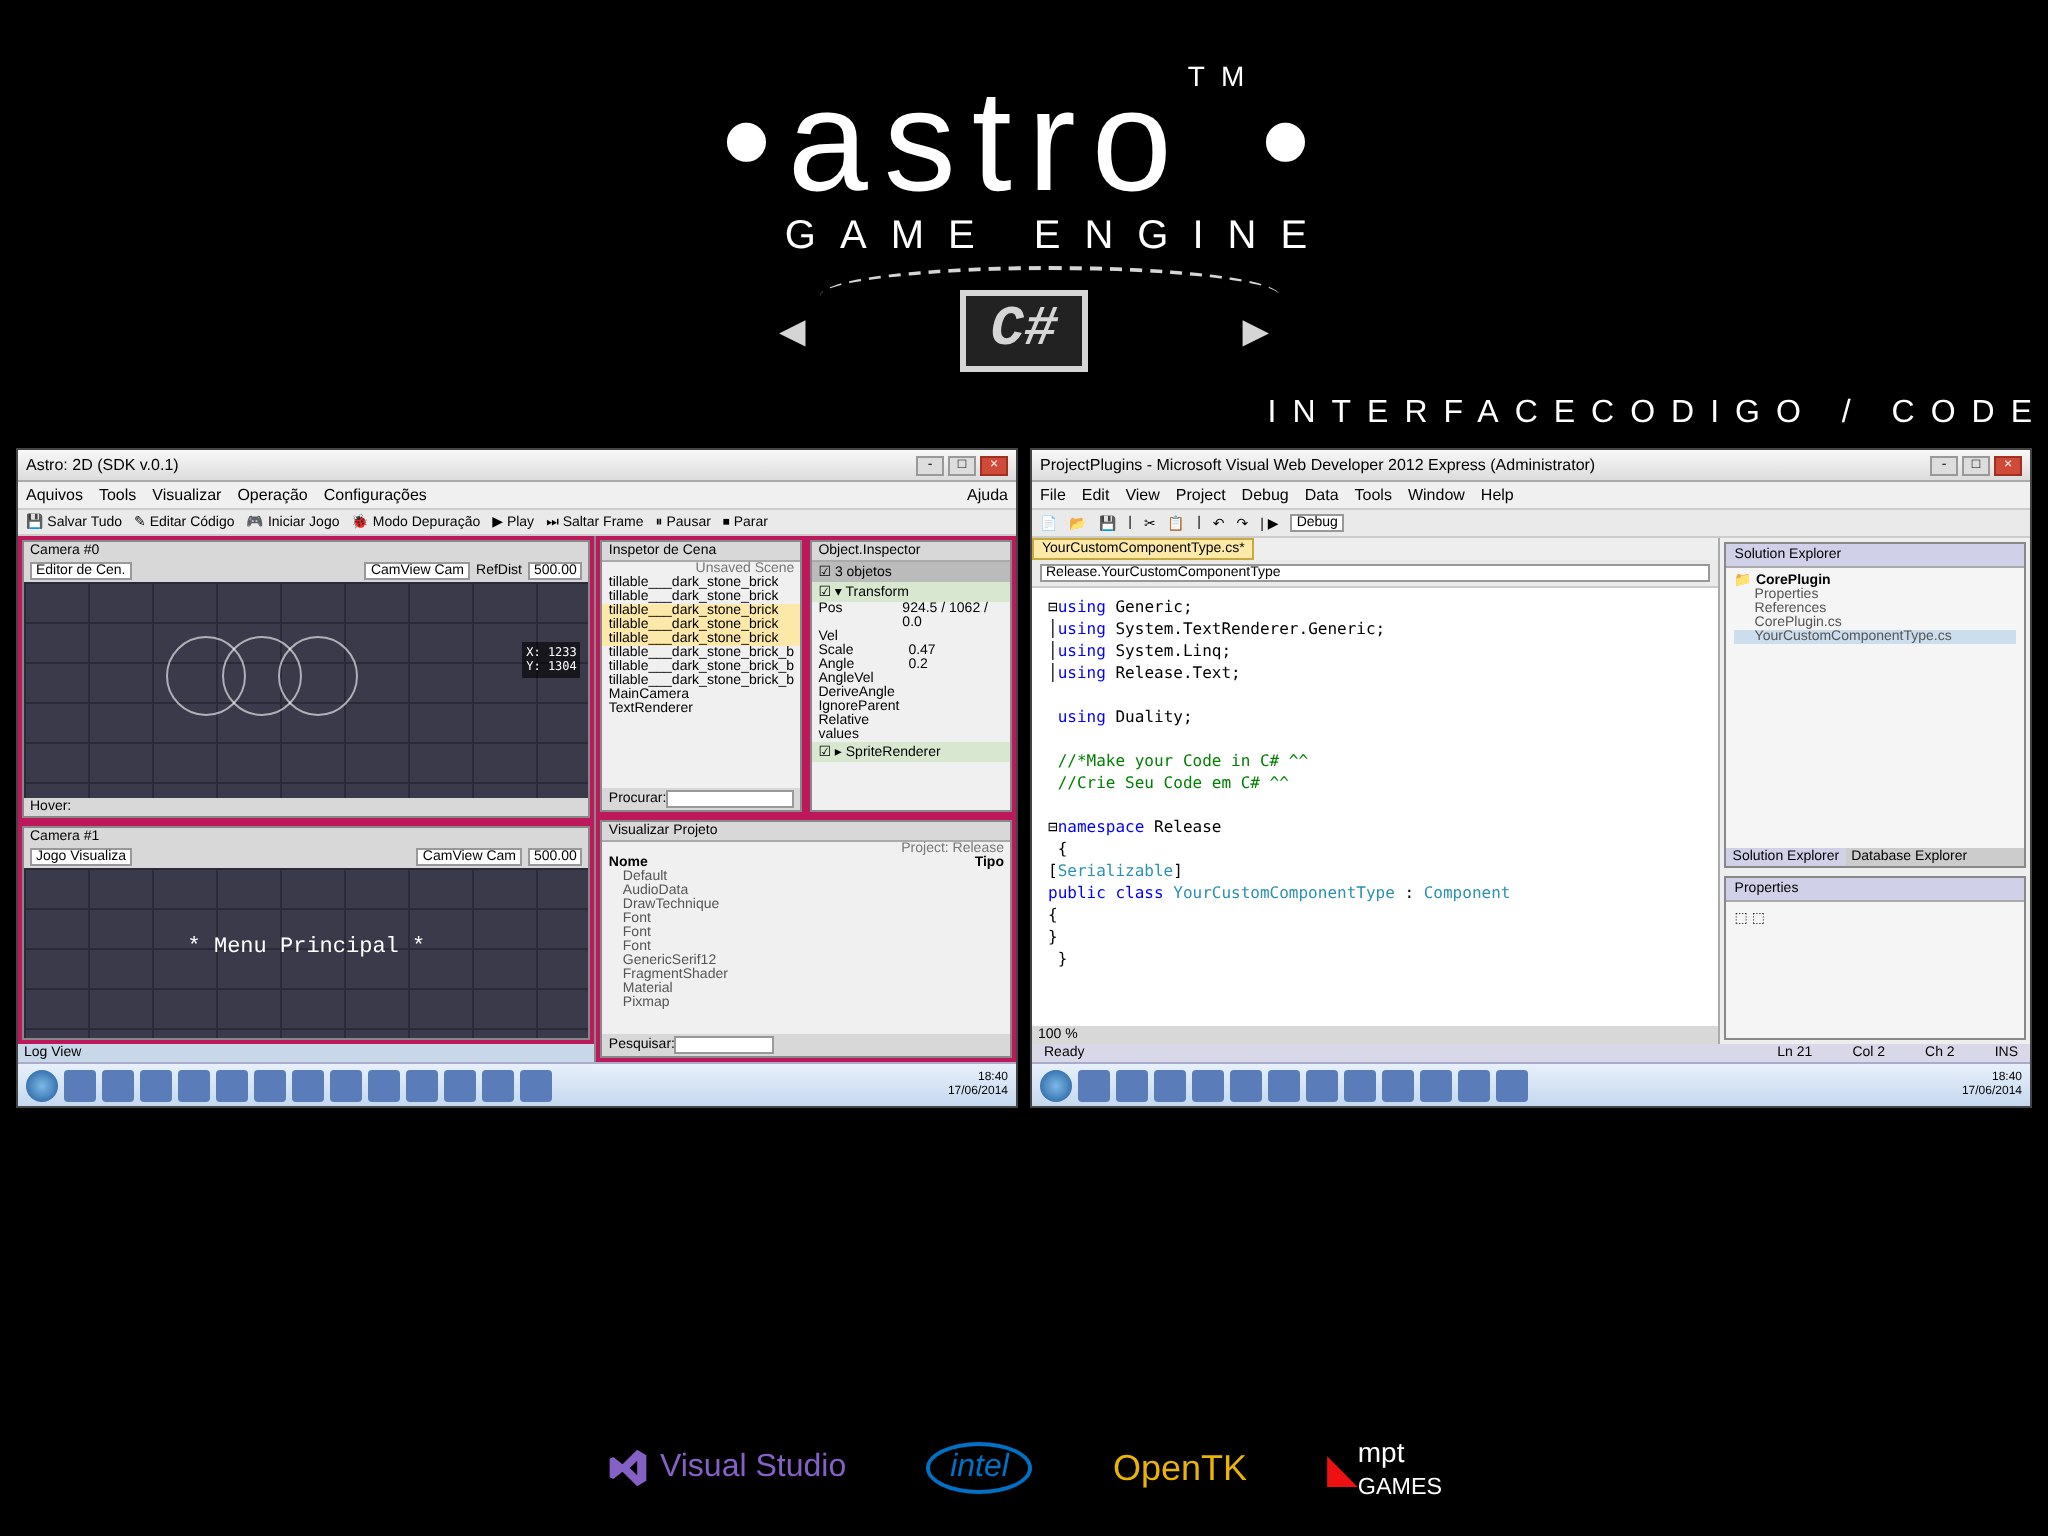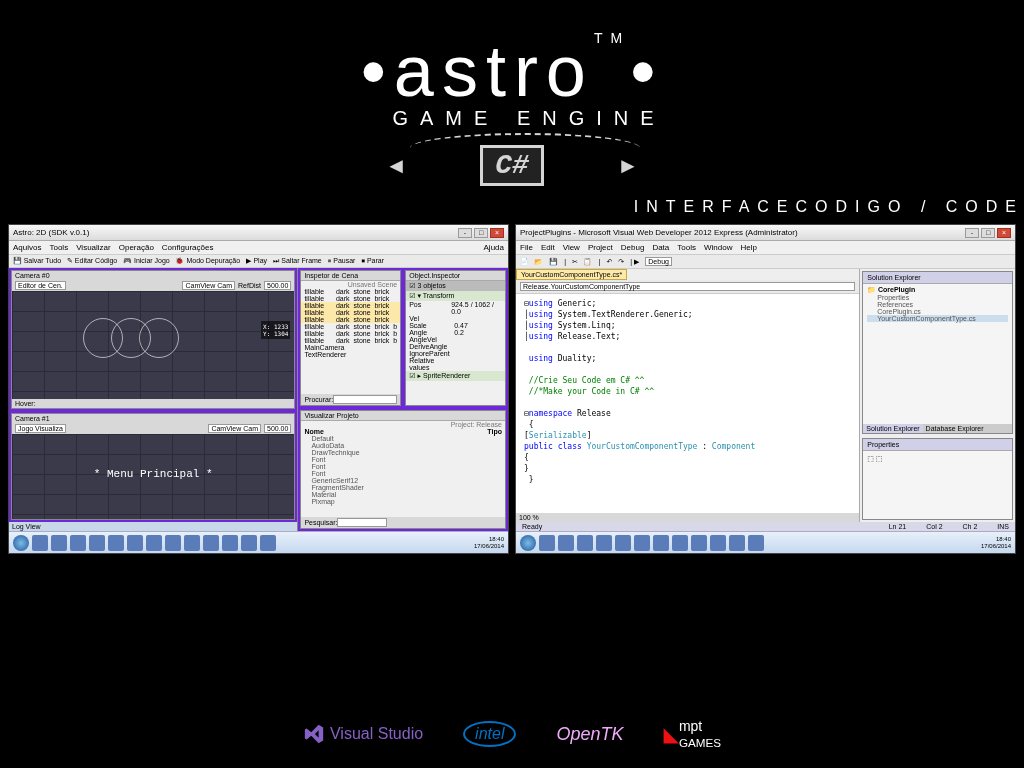--- a/index.html
+++ b/index.html
@@ -16,21 +16,21 @@
 .labels { display: flex; justify-content: flex-end; color: #fff; font-size: 16px; letter-spacing: 8px; margin-top: 12px; font-weight: 300; }
 .screens { display: flex; gap: 6px; margin: 8px 8px 0 8px; height: 330px; }
 .screen { flex: 1; background: #d4d0c8; border: 1px solid #444; font-size: 8px; color: #000; display: flex; flex-direction: column; overflow: hidden; }
 .titlebar { background: linear-gradient(#f8f8f8,#dcdcdc); height: 16px; display: flex; align-items: center; padding: 0 4px; font-size: 8px; border-bottom: 1px solid #aaa; }
 .titlebar .wbtns { margin-left: auto; display: flex; gap: 2px; }
 .wbtn { width: 14px; height: 10px; background: #ddd; border: 1px solid #999; font-size: 7px; text-align: center; line-height: 8px; }
 .wbtn.close { background: #d04a3a; color: #fff; border-color: #a03020; }
 .menubar { background: #f0f0f0; padding: 2px 4px; font-size: 8px; display: flex; gap: 8px; border-bottom: 1px solid #ccc; }
 .toolbar { background: #eaeaea; padding: 2px 4px; font-size: 7px; display: flex; gap: 6px; align-items: center; border-bottom: 1px solid #ccc; flex-wrap: wrap; }
 .toolbar span { white-space: nowrap; }
-.astro-body { flex: 1; display: flex; background: #6d28d9; }
+.astro-body { flex: 1; display: flex; background: #be185d; }
 .astro-left { width: 58%; display: flex; flex-direction: column; border-right: 1px solid #888; }
 .cam-panel { border: 1px solid #888; margin: 2px; background: #e8e8e8; display: flex; flex-direction: column; }
 .cam-head { background: #d8d8d8; padding: 1px 3px; font-size: 7px; display: flex; align-items: center; }
 .cam-head .ctls { margin-left: auto; display: flex; gap: 3px; align-items: center; }
 .dd { background: #fff; border: 1px solid #999; padding: 0 2px; font-size: 7px; }
 .brick { flex: 1; background: #3a3a4a; position: relative; background-image:
   linear-gradient(#2a2a38 1px, transparent 1px),
   linear-gradient(90deg, #2a2a38 1px, transparent 1px);
   background-size: 32px 20px; }
 .circles { position: absolute; top: 25%; left: 25%; width: 50%; height: 50%; }
@@ -53,21 +53,21 @@
 .vs-right { width: 31%; display: flex; flex-direction: column; }
 .vs-panel { border: 1px solid #888; margin: 2px; background: #f5f5f5; font-size: 7px; display: flex; flex-direction: column; }
 .vs-panel-h { background: #d0d0e8; padding: 2px 4px; border-bottom: 1px solid #aaa; }
 .statusbar { background: #d8d8e8; padding: 1px 6px; font-size: 7px; display: flex; gap: 20px; }
 .taskbar { height: 22px; background: linear-gradient(#e8f0fa,#c5d8ef); display: flex; align-items: center; padding: 0 4px; font-size: 7px; gap: 3px; border-top: 1px solid #aac; }
 .tb-icon { width: 16px; height: 16px; background: #5a7cb8; border-radius: 2px; }
 .tb-time { margin-left: auto; text-align: right; font-size: 6px; line-height: 7px; }
 .footer { position: absolute; bottom: 18px; width: 100%; display: flex; justify-content: center; gap: 40px; align-items: center; }
 .vs-logo { color: #8661c5; font-size: 16px; display: flex; align-items: center; gap: 5px; }
 .intel-logo { color: #0071c5; font-size: 16px; border: 2px solid #0071c5; border-radius: 50%; padding: 2px 10px; font-style: italic; }
-.opentk { color: #f0abfc; font-style: italic; font-size: 18px; }
+.opentk { color: #eab308; font-size: 18px; }
 .mpt { color: #fff; font-size: 14px; display: flex; align-items: center; }
 .mpt-tri { color: #e11; font-size: 20px; }
 </style>
 </head>
 <body>
 
 <div class="hero">
   <div class="logo-main">•<span>astro</span><span class="tm">TM</span>•</div>
   <div class="sub">GAME ENGINE</div>
   <div class="csharp-badge">
@@ -304,22 +304,22 @@
             <span class="dd" style="flex:1">Release.YourCustomComponentType</span>
           </div>
         <div class="code-area">
 <div>⊟<span class="kw">using</span><span> Generic;</span></div>
 <div>│<span class="kw">using</span><span> System.TextRenderer.Generic;</span></div>
 <div>│<span class="kw">using</span><span> System.Linq;</span></div>
 <div>│<span class="kw">using</span><span> Release.Text;</span></div>
 <div>&nbsp;</div>
 <div>&nbsp;<span class="kw">using</span><span> Duality;</span></div>
 <div>&nbsp;</div>
+<div>&nbsp;<span class="cm">//*Make your Code in C# ^^</span></div>
 <div>&nbsp;<span class="cm">//Crie Seu Code  em C# ^^</span></div>
-<div>&nbsp;<span class="cm">//*Make your Code in C# ^^</span></div>
 <div>&nbsp;</div>
 <div>⊟<span class="kw">namespace</span><span> Release</span></div>
 <div>&nbsp;<span>{</span></div>
 <div><span>    [</span><span class="ty">Serializable</span><span>]</span></div>
 <div><span class="kw">    public class </span><span class="ty">YourCustomComponentType</span><span> : </span><span class="ty">Component</span></div>
 <div>    {</div>
 <div>    }</div>
 <div>&nbsp;<span>}</span></div>
         </div>
         <div class="cam-head">

